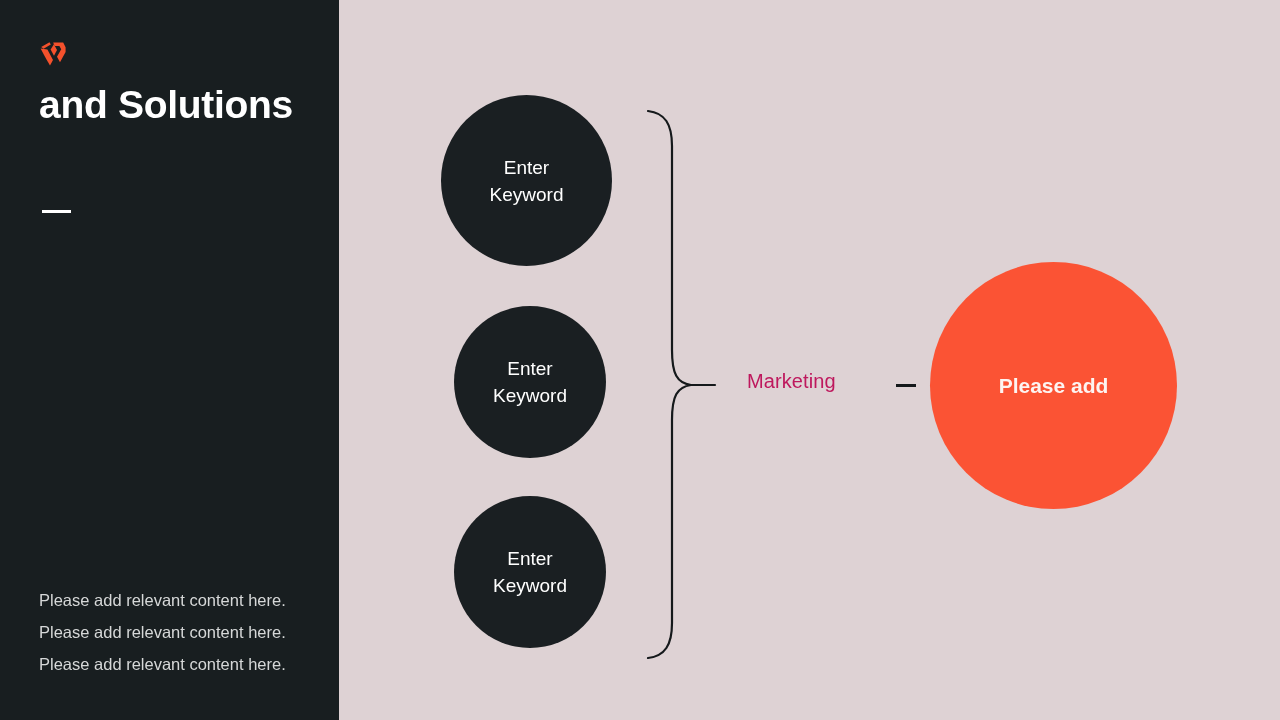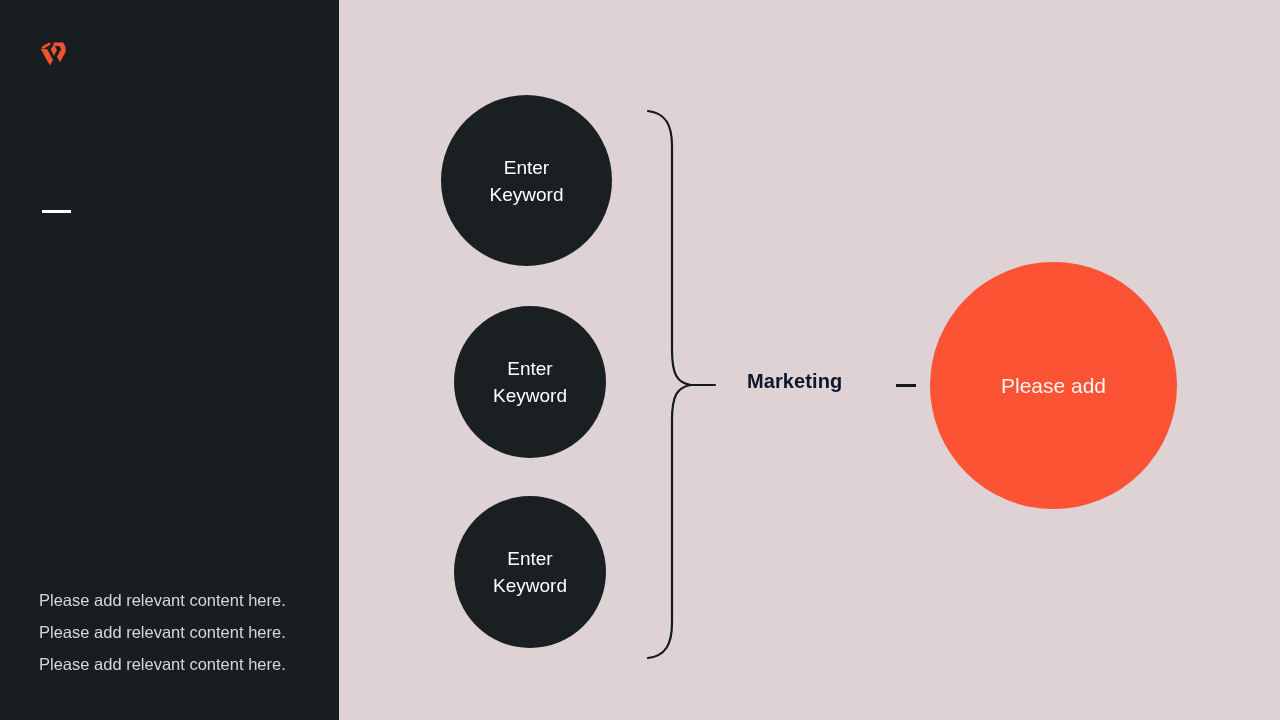--- a/index.html
+++ b/index.html
@@ -126,21 +126,21 @@
   }
 
   .result-circle {
     left: 591px;
     top: 245px;
     width: 247px;
     height: 247px;
     background: #fb5334;
     font-size: 21px;
     line-height: 32px;
-    font-weight: 400;
+    font-weight: 700;
     color: #fdf4f1;
   }
 
   .result-circle .node-text { display: block; }
 
   
   .brace {
     position: absolute;
     left: 300px;
     top: 85px;
@@ -148,23 +148,23 @@
     height: 565px;
   }
 
   .brace svg { display: block; width: 90px; height: 565px; }
 
   
   .center-label {
     position: absolute;
     left: 408px;
     top: 353px;
-    color: #0f172a;
+    color: #be185d;
     font-size: 20px;
-    font-weight: bold;
+    font-weight: normal;
     letter-spacing: 0.1px;
     white-space: nowrap;
   }
 
   .connector-dash {
     position: absolute;
     left: 557px;
     top: 367px;
     width: 20px;
     height: 3px;
@@ -181,20 +181,21 @@
     <div class="logo">
       <svg viewBox="0 0 28 26" xmlns="http://www.w3.org/2000/svg">
         <path d="M2.2 6.0 L10.5 1.3 L11.8 3.6 L4.6 7.7 Z" fill="#f4512c"></path>
         <path d="M1.6 7.6 L7.2 18.0 L11.0 24.6 L14.0 19.0 L8.4 8.4 Z" fill="#f4512c"></path>
         <path d="M11.6 8.5 L15.0 14.8 L18.0 9.0 L14.9 3.2 Z" fill="#f4512c"></path>
         <path d="M14.2 1.4 L24.2 1.4 L26.6 6.2 L26.6 11.0 L21.0 21.2 L18.0 15.8 L22.2 8.2 L20.4 5.0 L15.6 5.0 Z" fill="#f4512c"></path>
       </svg>
     </div>
 
     <h1 class="sidebar-title">
+      <span class="title-line-2">and Solutions</span>
     </h1>
 
     <div class="title-rule"></div>
 
     <p class="sidebar-body">Please add relevant content here. Please add relevant content here. Please add relevant content here.</p>
   </div>
 
   <div class="canvas">
 
     <div class="node-circle node-dark circle-1">

